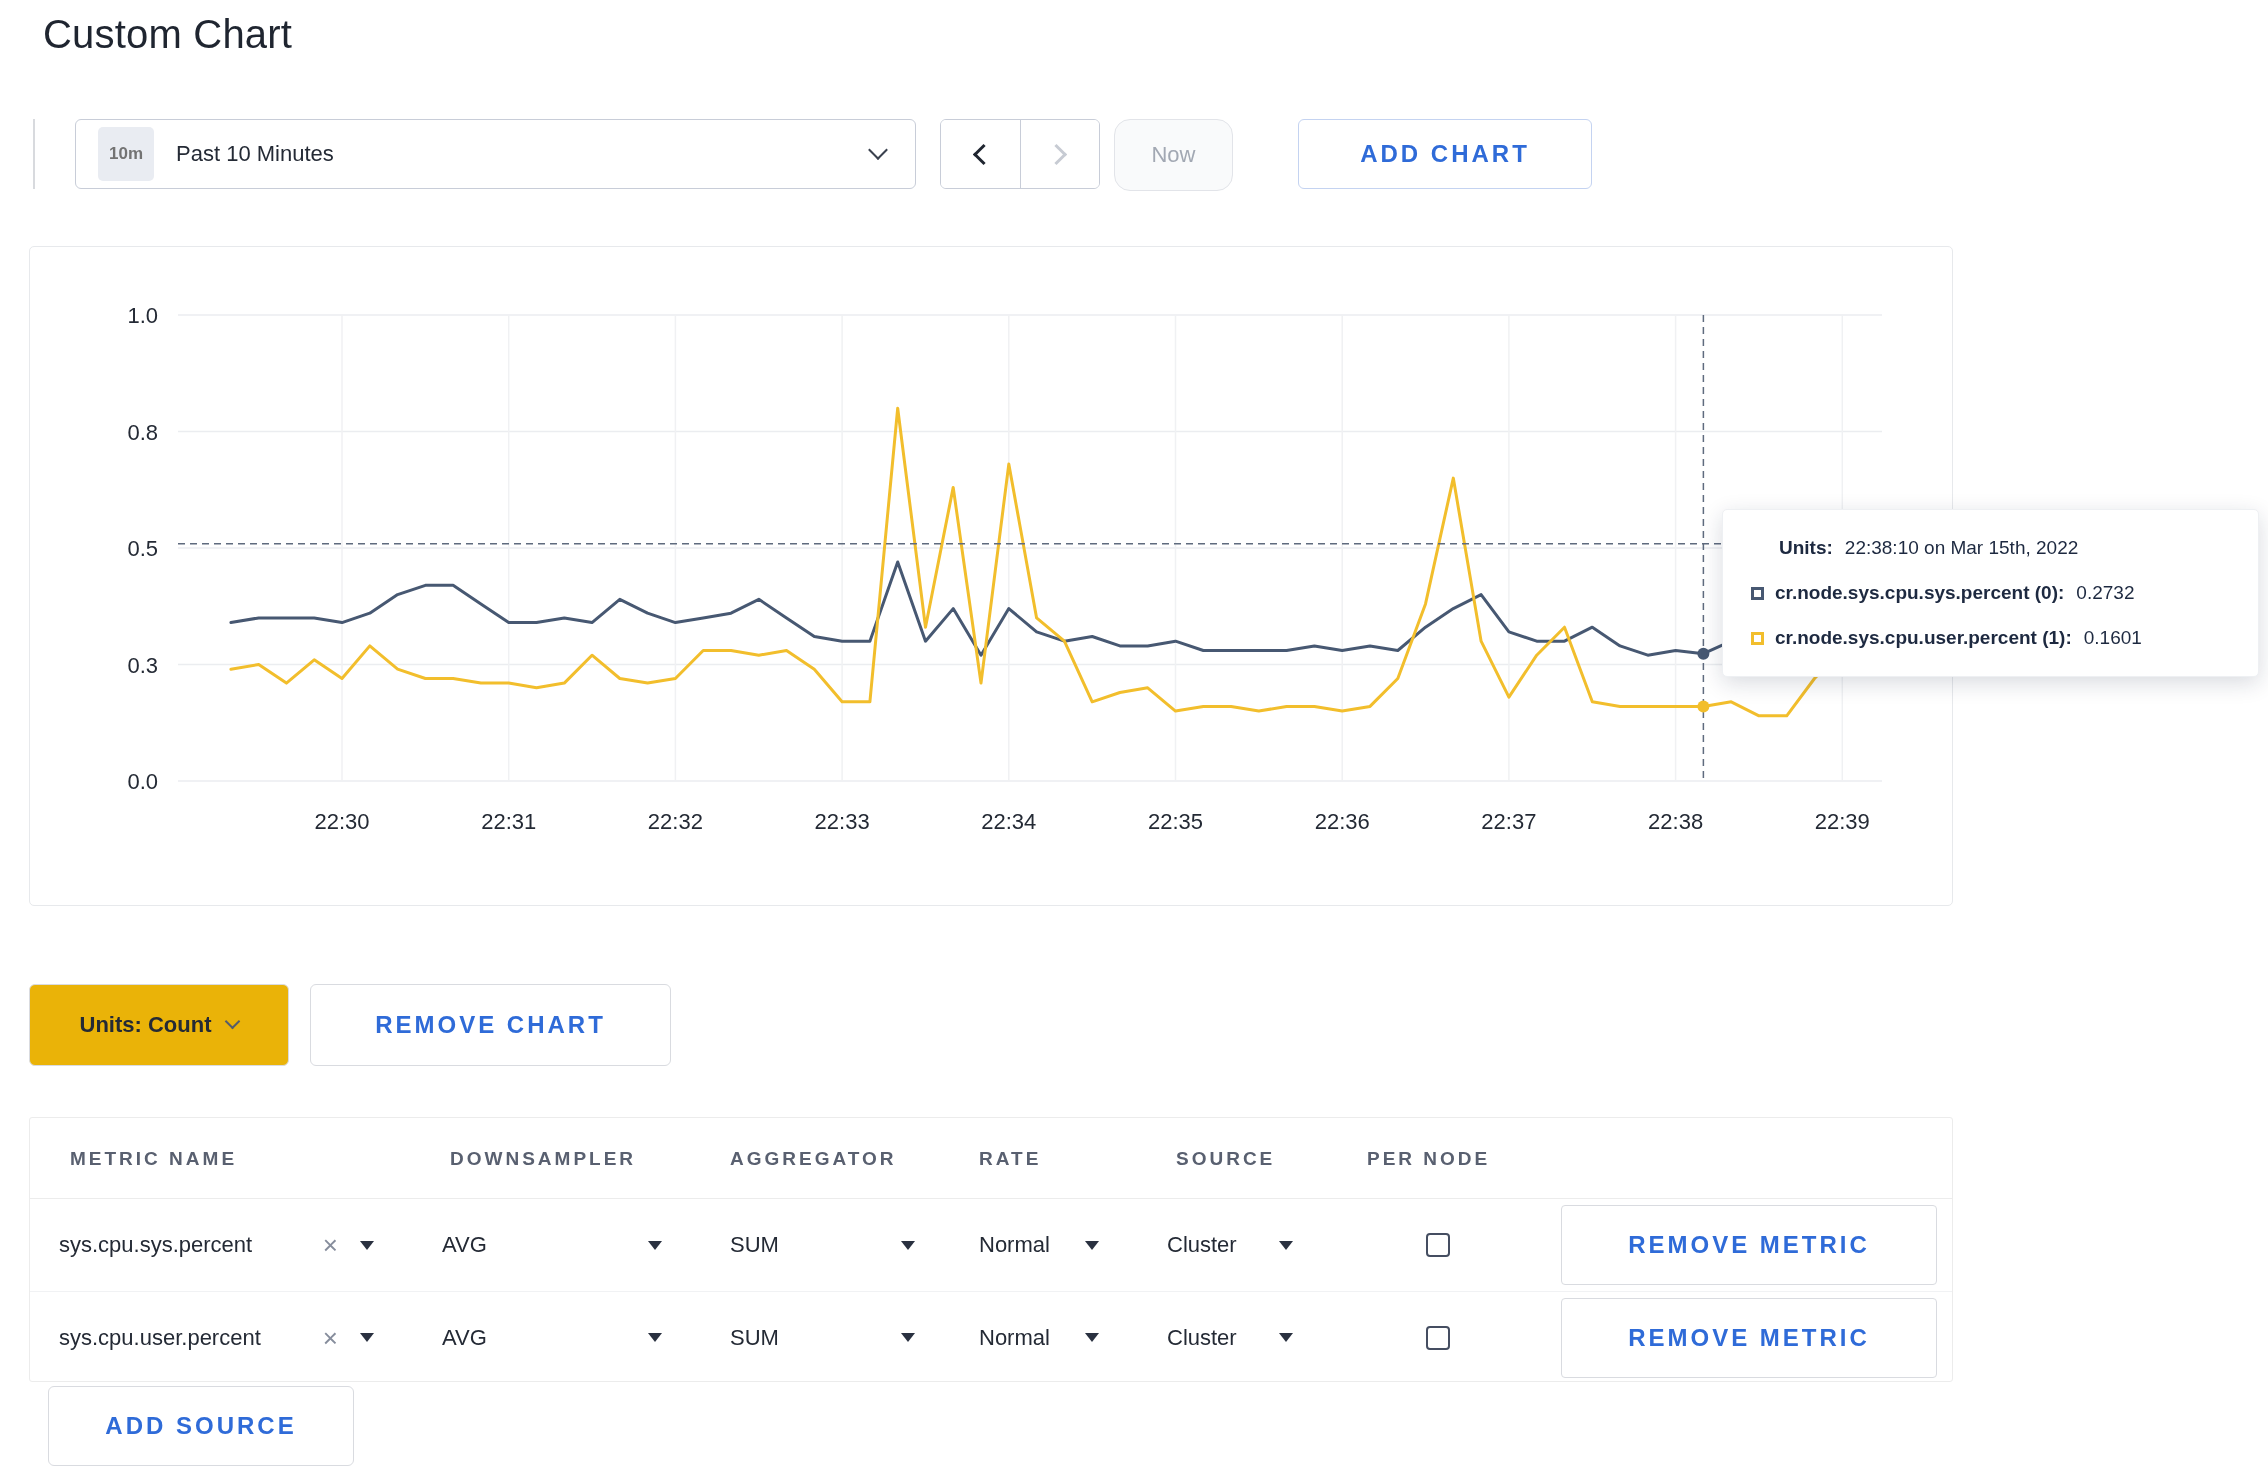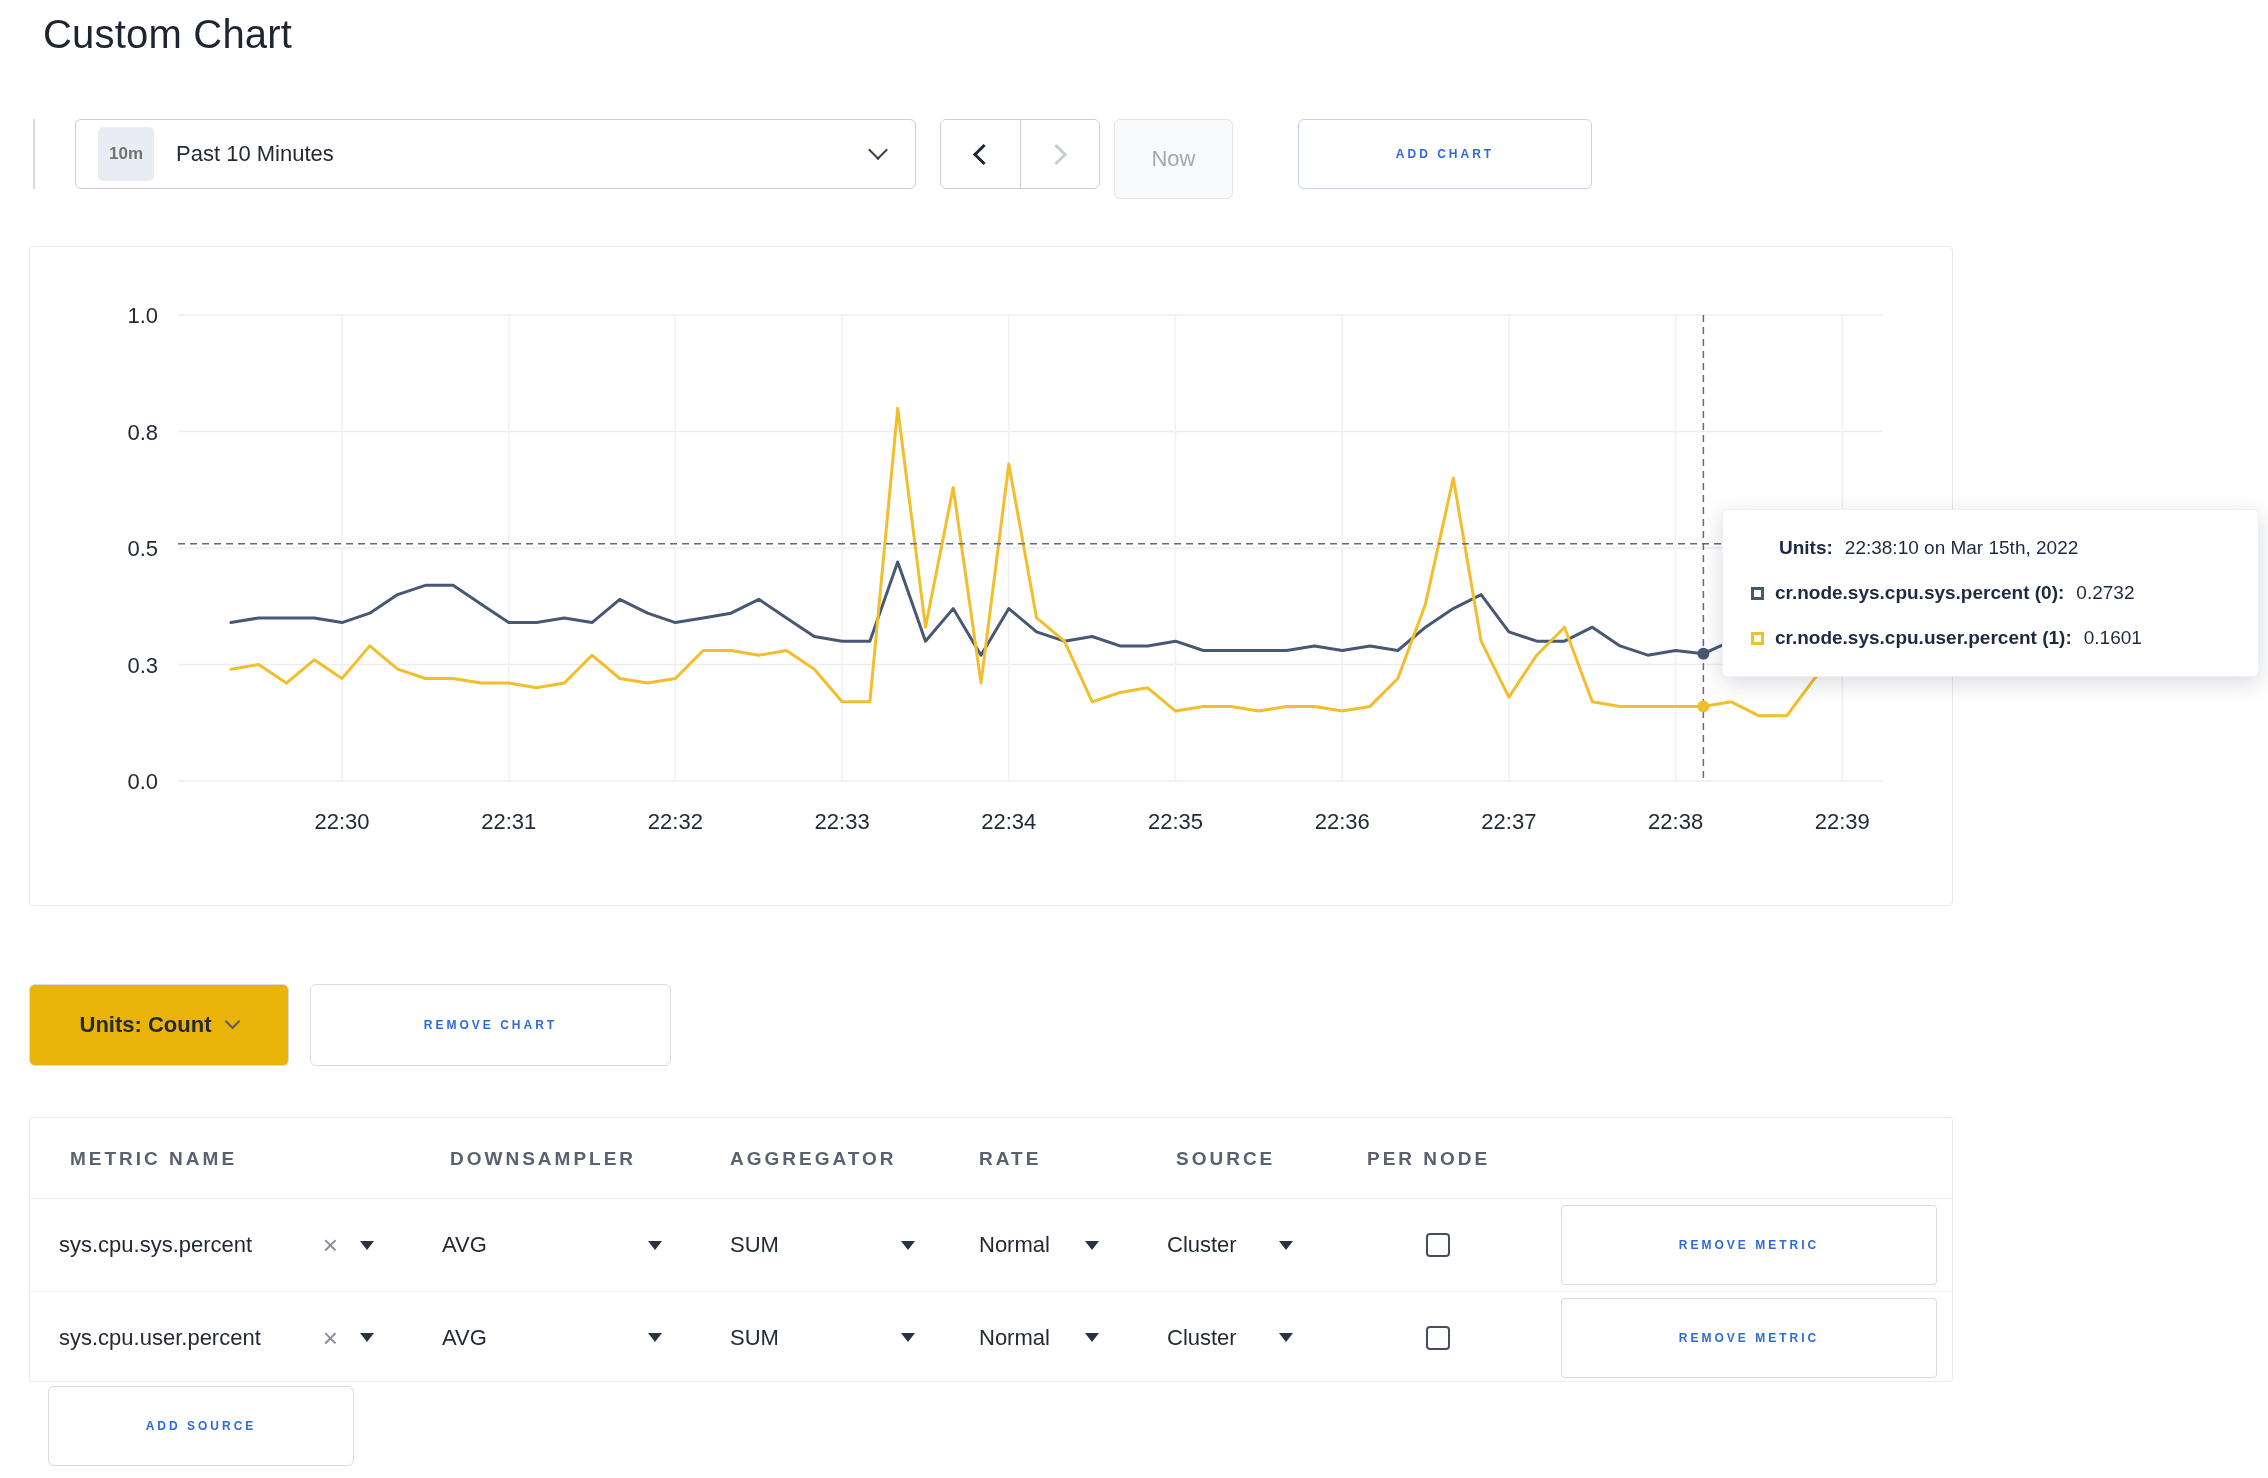--- a/index.html
+++ b/index.html
@@ -27,25 +27,25 @@
   .chev-down{width:14px;height:14px;border-right-width:2.5px;border-bottom-width:2.5px;transform:rotate(45deg);margin-top:-8px;}
   .chev-down.small{width:11px;height:11px;border-color:#555d6b;}
   #time-select .chev-down{margin-left:auto;}
 
   #time-pager{left:940px; top:119px; width:160px; height:70px; border:1.5px solid #c8cdd8; border-radius:6px; display:flex; background:#fff; overflow:hidden;}
   .pager-btn{flex:1; background:#fff; border:none; display:flex; align-items:center; justify-content:center; cursor:pointer;}
   .pager-btn.next{border-left:1.5px solid #c8cdd8;}
   .chev-left{width:15px;height:15px;border-left:3.5px solid #1f2530;border-bottom:3.5px solid #1f2530;transform:rotate(45deg);margin-left:6px;}
   .chev-right{width:15px;height:15px;border-right:3.5px solid #c7cbd3;border-top:3.5px solid #c7cbd3;transform:rotate(45deg);margin-right:6px;}
 
-  #now-button{left:1114px; top:119px; width:119px; height:80px; background:#f9fafb; border:1.5px solid #e2e4e9; border-radius:6px; font-size:22px; color:#a2a8b3; cursor:default;}
+  #now-button{left:1114px; top:119px; width:119px; height:72px; background:#f9fafb; border:1.5px solid #e2e4e9; border-radius:16px; font-size:22px; color:#a2a8b3; cursor:default;}
 
   .outline-btn{
     background:#fff; border:1.5px solid var(--border); border-radius:6px;
-    color:var(--accent); font-size:12px; font-weight:700; letter-spacing:3px;
+    color:var(--accent); font-size:24px; font-weight:700; letter-spacing:3px;
     display:flex; align-items:center; justify-content:center; cursor:pointer;
     font-family:inherit;
   }
   #add-chart-button{left:1298px; top:119px; width:294px; height:70px; border-color:#c4d3f1;}
 
   
   #chart-card{left:29px; top:246px; width:1924px; height:660px; background:#fff; border:1.5px solid #e7e9ec; border-radius:5px;}
   #chart-svg{position:absolute; left:0; top:0;}
   #chart-svg text{font-family:"Liberation Sans","DejaVu Sans",sans-serif; font-size:22px; fill:#242a35;}
 

